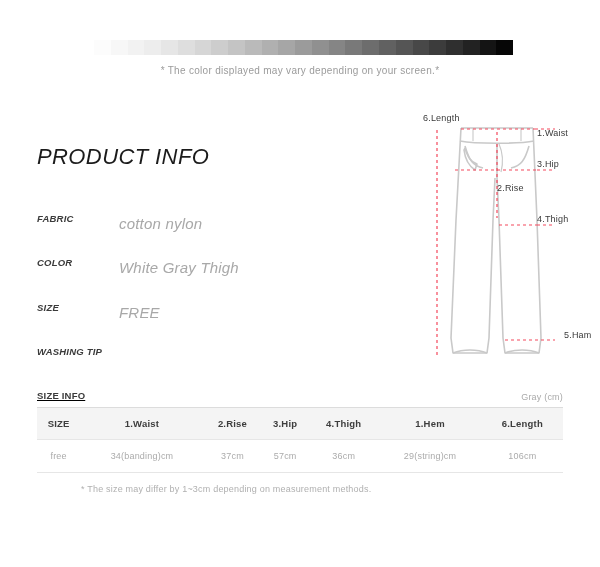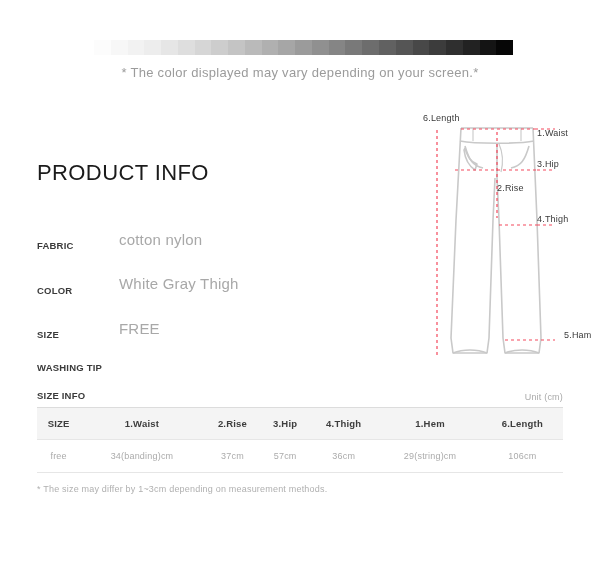--- a/index.html
+++ b/index.html
@@ -33,42 +33,43 @@
     display: block;
     flex: 1 1 auto;
     height: 100%;
   }
   .swatch-note {
     position: absolute;
     left: 0;
     top: 65px;
     width: 600px;
     text-align: center;
-    font-size: 13px;
+    font-size: 10px;
     color: #9b9b9b;
     letter-spacing: .3px;
   }
 
   
   .product-info {
     position: absolute;
     left: 37px;
-    top: 160px;
+    top: 144px;
     width: 340px;
+    font-style: italic;
   }
   .pi-title {
     font-size: 22px;
     font-weight: 400;
     color: #1b1b1b;
     letter-spacing: .4px;
     margin: 0 0 42px 0;
   }
   .pi-row {
     display: flex;
-    align-items: flex-end;
+    align-items: flex-start;
     margin-bottom: 21px;
   }
   .pi-label {
     width: 82px;
     flex: 0 0 82px;
     font-size: 9.5px;
     font-weight: 700;
     color: #3a3a3a;
     letter-spacing: .2px;
     padding-top: 1px;
@@ -106,20 +107,21 @@
   
   .size-info {
     position: absolute;
     left: 37px;
     top: 385px;
     width: 526px;
   }
   .si-head {
     position: relative;
     height: 18px;
+    text-decoration: underline;
   }
   .si-title {
     font-size: 9.5px;
     font-weight: 700;
     color: #3a3a3a;
     letter-spacing: .2px;
   }
   .si-unit {
     position: absolute;
     right: 0;
@@ -147,20 +149,21 @@
   table.size-table td {
     font-size: 9px;
     color: #ababab;
     letter-spacing: .2px;
     padding: 11px 0;
     text-align: center;
     border-bottom: 1px solid #e6e6e6;
   }
   .si-notes {
     margin-top: 9px;
+    margin-left: 44px;
   }
   .si-note {
     font-size: 9px;
     color: #b0b0b0;
     letter-spacing: .2px;
     line-height: 1.75;
   }
 </style>
 </head>
 <body>
@@ -265,21 +268,21 @@
   <span class="dim-label lbl-waist">1.Waist</span>
   <span class="dim-label lbl-hip">3.Hip</span>
   <span class="dim-label lbl-rise">2.Rise</span>
   <span class="dim-label lbl-thigh">4.Thigh</span>
   <span class="dim-label lbl-ham">5.Ham</span>
 </div>
 
 <div class="size-info">
   <div class="si-head">
     <span class="si-title">SIZE INFO</span>
-    <span class="si-unit">Unit (cm)</span>
+    <span class="si-unit">Gray (cm)</span>
   </div>
 
   <table class="size-table">
     <thead>
       <tr>
         <th>SIZE</th>
         <th>1.Waist</th>
         <th>2.Rise</th>
         <th>3.Hip</th>
         <th>4.Thigh</th>

